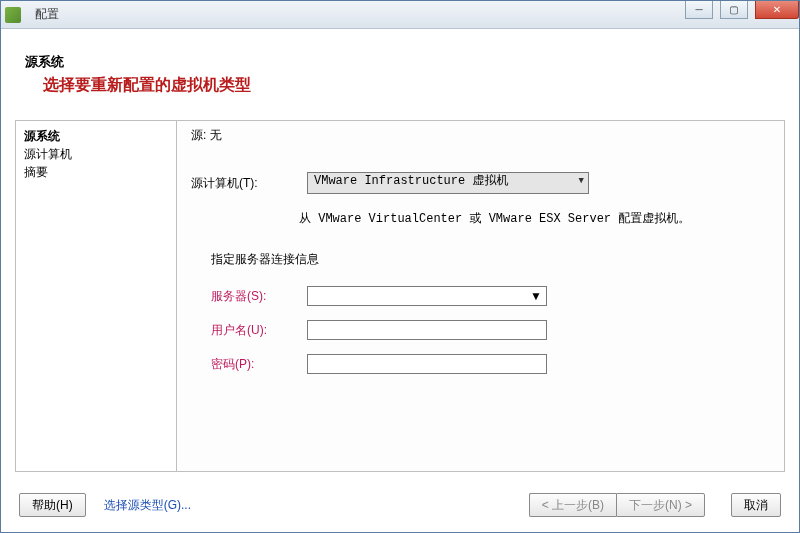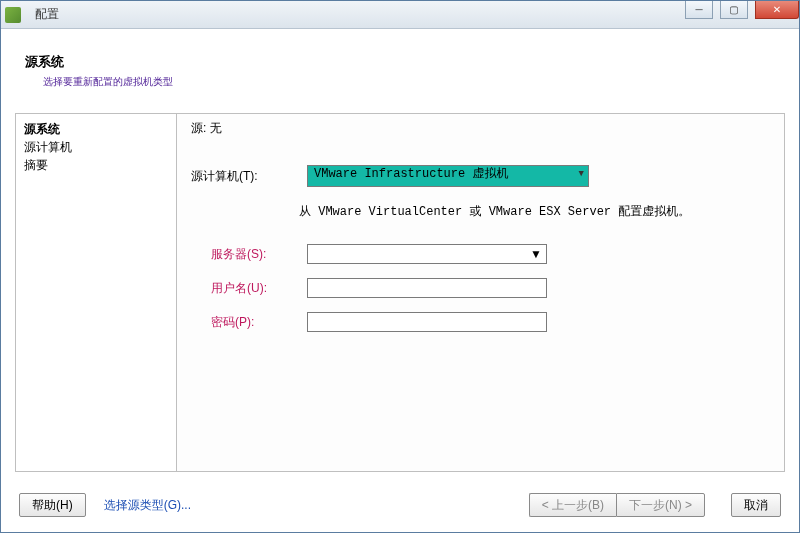--- a/index.html
+++ b/index.html
@@ -7,30 +7,30 @@
 .window { width: 800px; height: 533px; border: 1px solid #5a7ca0; background: #fff; display: flex; flex-direction: column; }
 .titlebar { height: 28px; background: linear-gradient(#f0f4f8, #dce4ec); display: flex; align-items: center; padding: 0 4px; border-bottom: 1px solid #b8c4d0; position: relative; }
 .titlebar .app-icon { width: 16px; height: 16px; background: linear-gradient(135deg,#7cb342,#558b2f); border-radius: 2px; margin-right: 6px; }
 .titlebar .title { color: #333; font-size: 12px; }
 .win-controls { position: absolute; right: 0; top: 0; display: flex; }
 .win-btn { width: 28px; height: 18px; border: 1px solid #8ca0b4; border-top: none; background: linear-gradient(#f4f8fc,#d8e2ec); display: flex; align-items: center; justify-content: center; font-size: 10px; color: #333; margin-left: -1px; cursor: default; }
 .win-btn.close { background: linear-gradient(#e98a7a,#d14836); color: #fff; border-color: #a03020; width: 44px; border-bottom-right-radius: 3px; }
 .content { flex: 1; display: flex; flex-direction: column; padding: 10px 14px 10px 14px; }
 .header-area { padding: 6px 10px 14px 10px; }
 .header-title { font-size: 13px; font-weight: bold; color: #000; margin-bottom: 4px; }
-.header-sub { font-size: 10px; color: #4c1d95; padding-left: 18px; }
+.header-sub { font-size: 16px; color: #b91c1c; padding-left: 18px; font-weight: bold; }
 .main-row { flex: 1; display: flex; gap: 0; margin-top: 2px; }
 .sidebar { width: 162px; border: 1px solid #bfbfbf; background: #fff; padding: 6px 8px; }
 .sidebar .step { font-size: 12px; color: #000; line-height: 18px; }
 .sidebar .step.active { font-weight: bold; }
 .pane { flex: 1; border: 1px solid #bfbfbf; border-left: none; background: #fdfdfd; padding: 6px 14px; display: flex; flex-direction: column; }
 .src-line { font-size: 12px; color: #000; margin-bottom: 20px; }
 .row { display: flex; align-items: center; margin-bottom: 8px; }
 .lbl { width: 108px; text-align: left; font-size: 12px; color: #000; }
-.combo { flex: 0 0 282px; height: 22px; border: 1px solid #7a7a7a; background: #14b8a6; display: flex; align-items: center; justify-content: space-between; padding: 0 4px 5px 6px; font-family: "Courier New", monospace; font-size: 12px; }
+.combo { flex: 0 0 282px; height: 22px; border: 1px solid #7a7a7a; background: #e5e5e5; display: flex; align-items: center; justify-content: space-between; padding: 0 4px 5px 6px; font-family: "Courier New", monospace; font-size: 12px; }
 .combo .arrow { font-size: 9px; color: #333; }
 .hint { margin-left: 108px; font-family: "Courier New", monospace; font-size: 12px; color: #000; margin-bottom: 16px; }
 .group-title { margin-left: 20px; font-size: 12px; color: #000; margin-bottom: 10px; }
 .form-row { display: flex; align-items: center; margin-bottom: 6px; margin-left: 20px; }
 .form-lbl { width: 88px; font-size: 12px; color: #be185d; }
 .textin { width: 240px; height: 20px; border: 1px solid #7a7a7a; background: #fff; font-size: 12px; padding: 0 4px; }
 .combo2 { width: 240px; height: 20px; border: 1px solid #7a7a7a; background: #fff; display: flex; align-items: center; justify-content: space-between; padding: 0 4px; font-size: 12px; }
 .footer { height: 42px; border-top: none; display: flex; align-items: center; padding: 8px 4px 0 4px; }
 .btn { height: 24px; padding: 0 12px; border: 1px solid #8a8a8a; background: linear-gradient(#fdfdfd,#e6e6e6); font-size: 12px; color: #000; cursor: default; border-radius: 2px; text-align: right; }
 .btn.disabled { color: #888; }
@@ -76,20 +76,21 @@
 
         <div class="row">
           <div class="lbl">源计算机(T):</div>
           <div class="combo">
             <span>VMware Infrastructure 虚拟机</span>
             <span class="arrow">▼</span>
           </div>
         </div>
         <div class="hint">从 VMware VirtualCenter 或 VMware ESX Server 配置虚拟机。</div>
 
+        <div class="group-title">指定服务器连接信息</div>
 
         <div class="form-row">
           <div class="form-lbl">服务器(S):</div>
           <div class="combo2">
             <span></span>
             <span class="arrow">▼</span>
           </div>
         </div>
 
         <div class="form-row">

